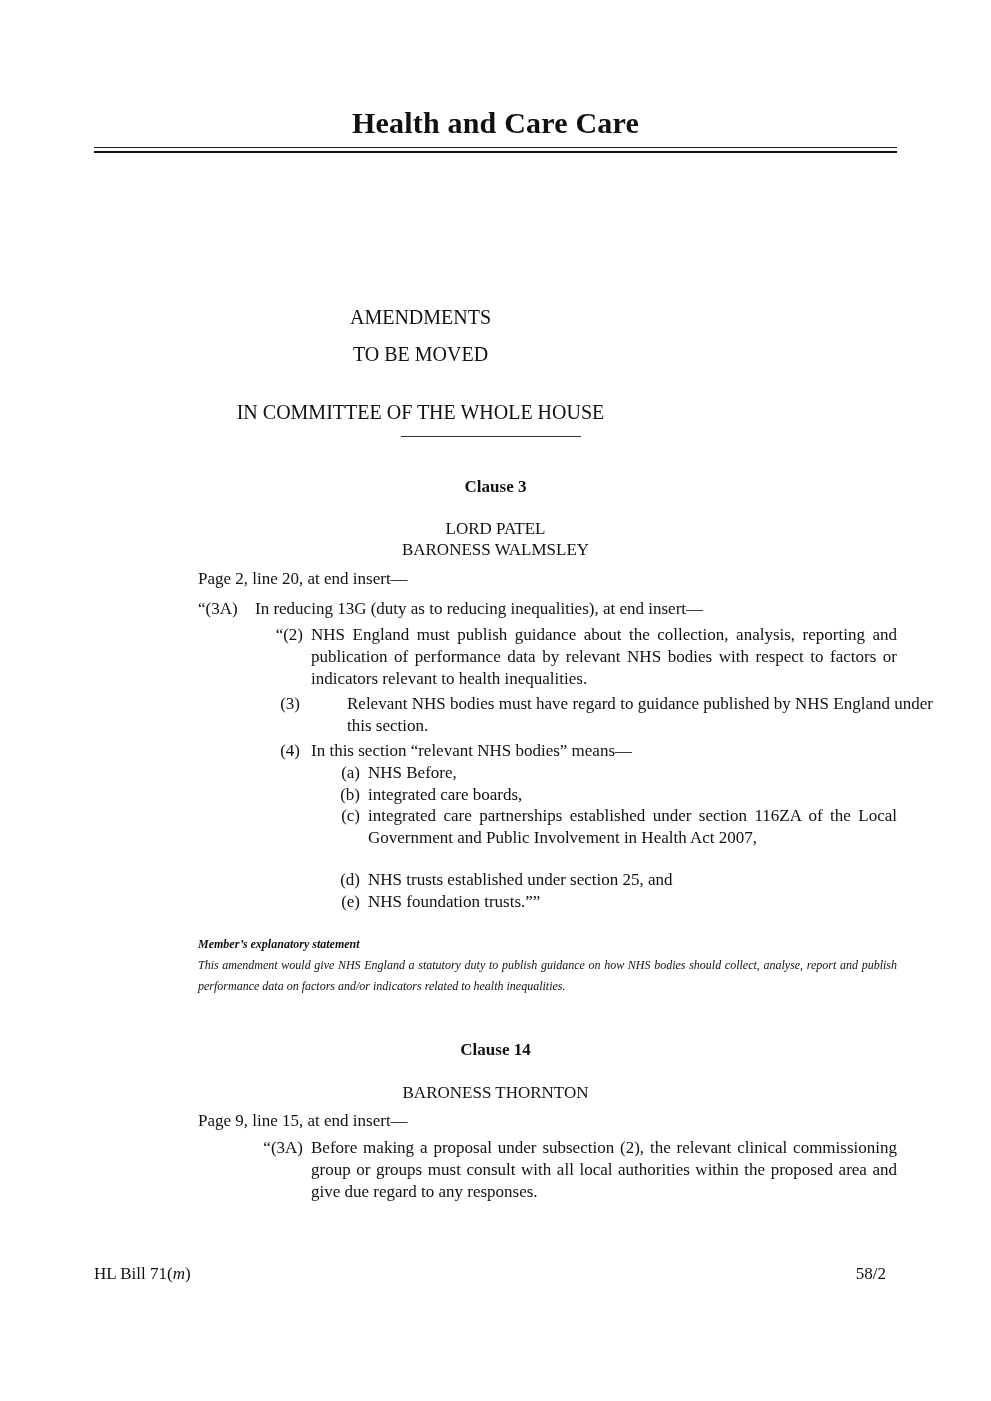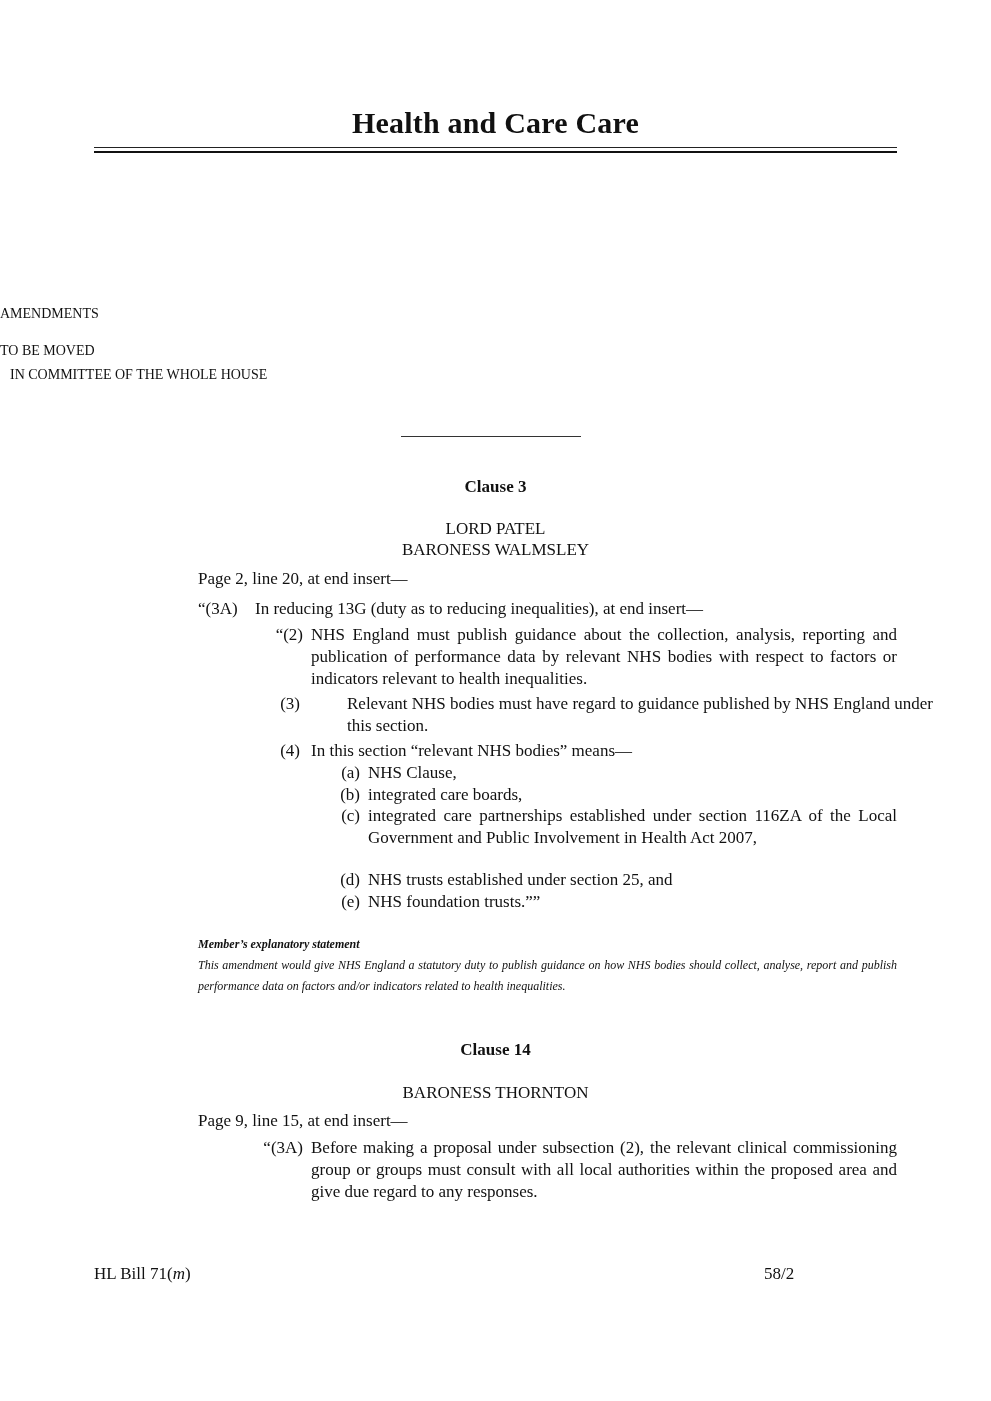--- a/index.html
+++ b/index.html
@@ -8,40 +8,40 @@
     font-family: "Liberation Serif", "DejaVu Serif", serif;
     color: #111111;
   }
   .abs { position: absolute; }
   .title {
     left: 0; width: 991px; top: 106px; text-align: center;
     font-size: 30px; font-weight: bold; letter-spacing: 0.2px;
   }
   .rule-thin { left: 94px; width: 803px; top: 147px; height: 0; border-top: 1.5px solid #222; }
   .rule-thick { left: 94px; width: 803px; top: 151px; height: 0; border-top: 2.5px solid #111; }
-  .center-line { left: 0; width: 841px; text-align: left; font-size: 14px; }
+  .center-line { left: 0; width: 841px; text-align: center; font-size: 20px; }
   .short-rule { left: 401px; width: 180px; top: 436px; border-top: 1px solid #333; }
   .clause { left: 0; width: 991px; text-align: center; font-size: 17px; font-weight: bold; }
   .names { left: 0; width: 991px; text-align: center; font-size: 17px; line-height: 20px; }
   .txt { font-size: 17px; line-height: 22px; }
   .just { text-align: justify; text-align-last: left; }
   .num { text-align: right; }
   .ital { font-style: italic; font-size: 12px; line-height: 21px; }
   .footer { font-size: 17px; }
 </style>
 </head>
 <body>
 
 <div class="abs title">Health and Care Care</div>
 <div class="abs rule-thin"></div>
 <div class="abs rule-thick"></div>
 
 <div class="abs center-line" style="top:306px;">AMENDMENTS</div>
 <div class="abs center-line" style="top:343px;">TO BE MOVED</div>
-<div class="abs center-line" style="top:367px;padding-left:10px;">IN COMMITTEE OF THE WHOLE HOUSE</div>
+<div class="abs center-line" style="top:401px;">IN COMMITTEE OF THE WHOLE HOUSE</div>
 <div class="abs short-rule"></div>
 
 <div>
   <div class="abs clause" style="top:477px;">Clause 3</div>
   <div class="abs names" style="top:519px;">LORD PATEL</div>
   <div class="abs names" style="top:540px;">BARONESS WALMSLEY</div>
 
   <div class="abs txt" style="left:198px; top:568px;">Page 2, line 20, at end insert—</div>
 
   <div class="abs txt" style="left:198px; top:598px;">“(3A)</div>
@@ -50,21 +50,21 @@
   <div class="abs txt num" style="left:250px; width:53px; top:624px;">“(2)</div>
   <div class="abs txt just" style="left:311px; width:586px; top:624px;">NHS England must publish guidance about the collection, analysis, reporting and publication of performance data by relevant NHS bodies with respect to factors or indicators relevant to health inequalities.</div>
 
   <div class="abs txt num" style="left:250px; width:50px; top:693px;">(3)</div>
   <div class="abs txt just" style="left:311px; width:586px; top:693px;margin-left:36px;">Relevant NHS bodies must have regard to guidance published by NHS England under this section.</div>
 
   <div class="abs txt num" style="left:250px; width:50px; top:740px;">(4)</div>
   <div class="abs txt" style="left:311px; top:740px;">In this section “relevant NHS bodies” means—</div>
 
   <div class="abs txt num" style="left:320px; width:40px; top:762px;">(a)</div>
-  <div class="abs txt" style="left:368px; top:762px;">NHS Clause,</div>
+  <div class="abs txt" style="left:368px; top:762px;">NHS Before,</div>
 
   <div class="abs txt num" style="left:320px; width:40px; top:784px;">(b)</div>
   <div class="abs txt" style="left:368px; top:784px;">integrated care boards,</div>
 
   <div class="abs txt num" style="left:320px; width:40px; top:805px;">(c)</div>
   <div class="abs txt just" style="left:368px; width:529px; top:805px;">integrated care partnerships established under section 116ZA of the Local Government and Public Involvement in Health Act 2007,</div>
 
   <div class="abs txt num" style="left:320px; width:40px; top:869px;">(d)</div>
   <div class="abs txt" style="left:368px; top:869px;">NHS trusts established under section 25, and</div>
 
@@ -77,13 +77,13 @@
 
 <div>
   <div class="abs clause" style="top:1040px;">Clause 14</div>
   <div class="abs names" style="top:1083px;">BARONESS THORNTON</div>
   <div class="abs txt" style="left:198px; top:1110px;">Page 9, line 15, at end insert—</div>
   <div class="abs txt num" style="left:240px; width:63px; top:1137px;">“(3A)</div>
   <div class="abs txt just" style="left:311px; width:586px; top:1137px;">Before making a proposal under subsection (2), the relevant clinical commissioning group or groups must consult with all local authorities within the proposed area and give due regard to any responses.</div>
 </div>
 
 <div class="abs footer" style="left:94px; top:1264px;"><span>HL Bill 71(</span><i>m</i><span>)</span></div>
-<div class="abs footer" style="left:764px; width:106px; text-align:left; top:1264px;">58/2</div>
+<div class="abs footer" style="left:780px; width:106px; text-align:right; top:1264px;">58/2</div>
 
 </body></html>

